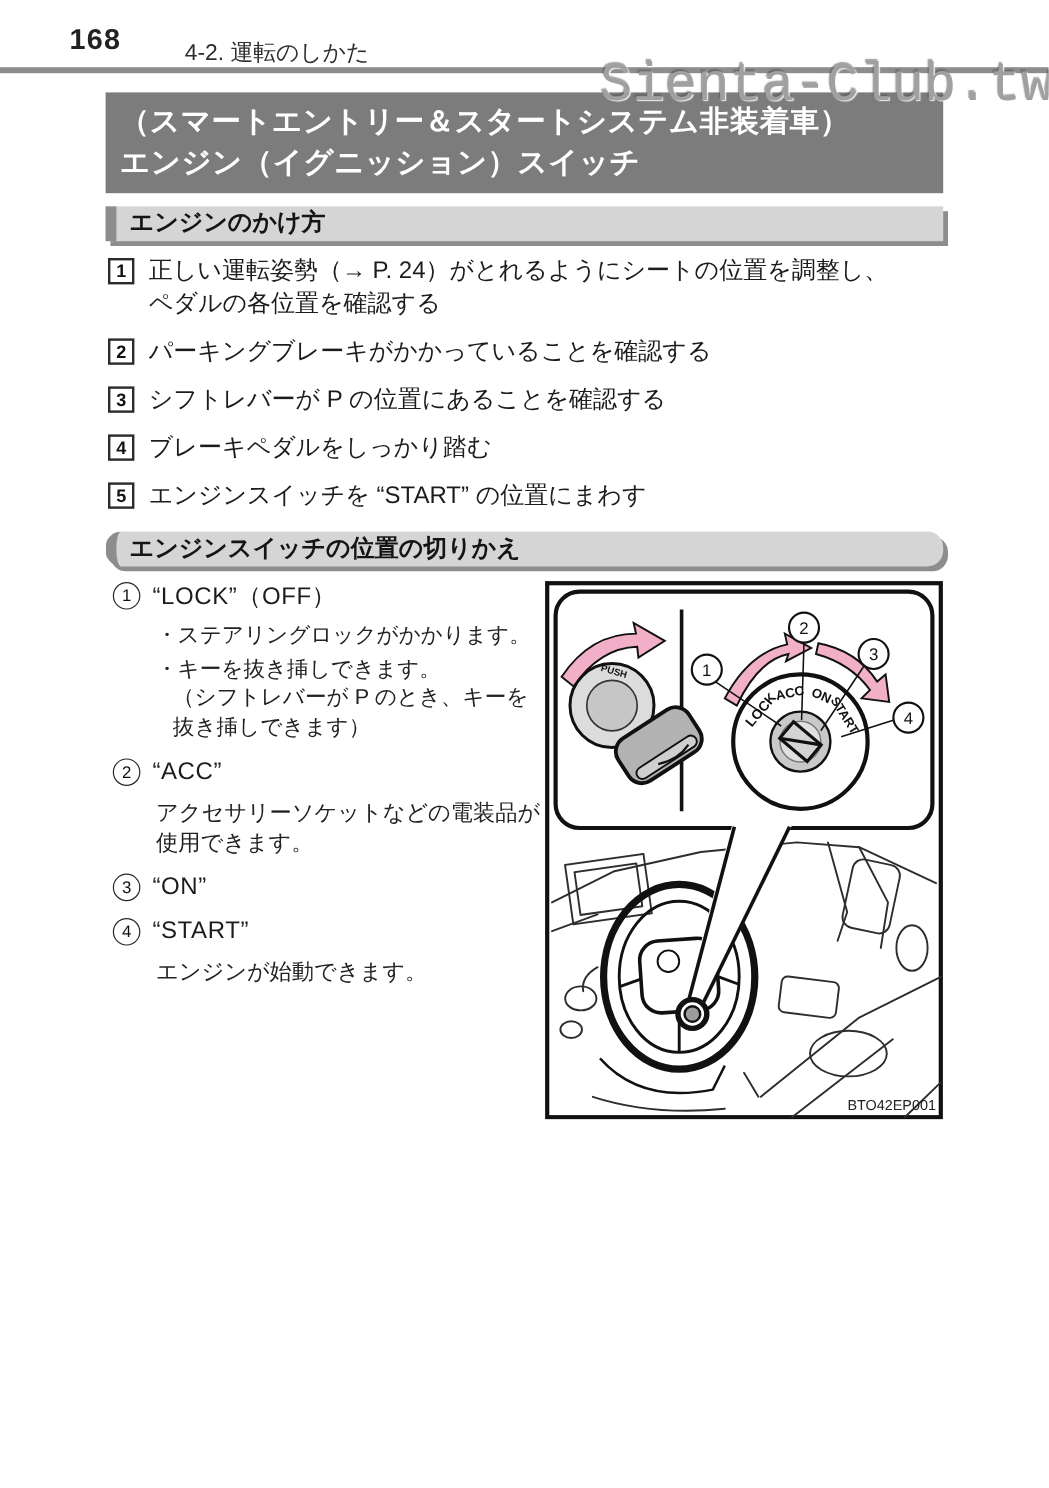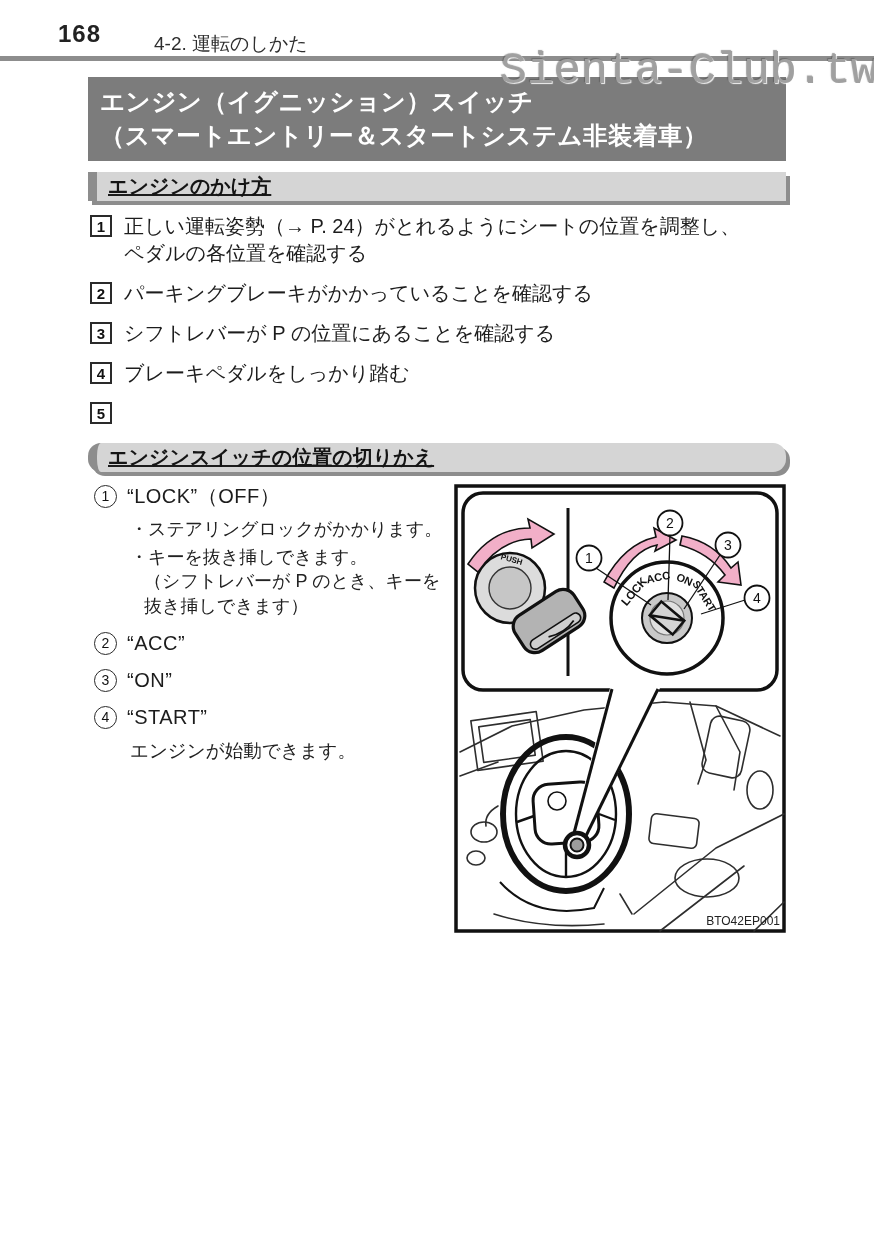--- a/index.html
+++ b/index.html
@@ -14,21 +14,21 @@
   .watermark { position:absolute; left:500px; top:46px; z-index:6;
     font-family:Liberation Mono, monospace; font-size:45px; color:#a0a0a0;
     text-shadow:1px 1px 1px rgba(255,255,255,.9), -1px -1px 1px rgba(80,80,80,.55);
     white-space:nowrap; }
 
   .title-box { position:absolute; left:88px; top:77px; width:698px; height:84px;
     background:#7c7c7c; padding:8px 0 0 12px; z-index:2; }
   .title-box .t-line { color:#fff; font-weight:700; font-size:24.5px; line-height:34px; letter-spacing:.5px; white-space:nowrap; }
 
   .sec-bar { position:absolute; left:88px; width:698px; height:29px;
-    background:#d5d5d5; border-left:9px solid #8d8d8d; box-shadow:4px 4px 0 #8d8d8d;text-decoration:underline; }
+    background:#d5d5d5; border-left:9px solid #8d8d8d; box-shadow:4px 4px 0 #8d8d8d; }
   .sec-bar .sec-label { font-size:20px; font-weight:700; line-height:29px; padding-left:11px; color:#141414; white-space:nowrap; }
   .sec-bar-1 { top:172px; }
   .sec-bar-2 { top:443px;border-radius:13px; }
 
   .steps { position:absolute; left:88px; top:213px; width:706px; }
   .step { display:flex; align-items:flex-start; margin-bottom:13px; }
   .step-num { flex:0 0 auto; width:22px; height:22px; margin:2px 12px 0 2px;
     border:2px solid #2a2a2a; font-size:15px; font-weight:700; line-height:19px;
     text-align:center; color:#111; background:#fff; }
   .step-text { font-size:20px; line-height:27px; color:#1c1c1c; white-space:pre-line; }
@@ -52,22 +52,22 @@
 <body>
 
 <div class="page">
 
   <div class="page-number">168</div>
   <div class="breadcrumb">4-2. 運転のしかた</div>
   <div class="top-rule"></div>
   <div class="watermark">Sienta-Club.tw</div>
 
   <div class="title-box">
+    <div class="t-line">（スマートエントリー＆スタートシステム非装着車）</div>
     <div class="t-line">エンジン（イグニッション）スイッチ</div>
-    <div class="t-line">（スマートエントリー＆スタートシステム非装着車）</div>
   </div>
 
   <div class="sec-bar sec-bar-1">
     <div class="sec-label">エンジンのかけ方</div>
   </div>
 
   <div class="steps">
     <div class="step">
       <span class="step-num">1</span>
       <span class="step-text">正しい運転姿勢（→ P. 24）がとれるようにシートの位置を調整し、
@@ -80,20 +80,21 @@
     <div class="step">
       <span class="step-num">3</span>
       <span class="step-text">シフトレバーが P の位置にあることを確認する</span>
     </div>
     <div class="step">
       <span class="step-num">4</span>
       <span class="step-text">ブレーキペダルをしっかり踏む</span>
     </div>
     <div class="step">
       <span class="step-num">5</span>
+      <span class="step-text">エンジンスイッチを “START” の位置にまわす</span>
     </div>
   </div>
 
   <div class="sec-bar sec-bar-2">
     <div class="sec-label">エンジンスイッチの位置の切りかえ</div>
   </div>
 
   <div class="positions">
     <div class="pos-item">
       <div class="pos-head">
@@ -103,20 +104,22 @@
       <div class="pos-bullet">・ステアリングロックがかかります。</div>
       <div class="pos-bullet">・キーを抜き挿しできます。
 （シフトレバーが P のとき、キーを
 抜き挿しできます）</div>
     </div>
     <div class="pos-item">
       <div class="pos-head">
         <span class="pos-circle">2</span>
         <span class="pos-label">“ACC”</span>
       </div>
+      <div class="pos-desc">アクセサリーソケットなどの電装品が
+使用できます。</div>
     </div>
     <div class="pos-item">
       <div class="pos-head">
         <span class="pos-circle">3</span>
         <span class="pos-label">“ON”</span>
       </div>
     </div>
     <div class="pos-item">
       <div class="pos-head">
         <span class="pos-circle">4</span>

